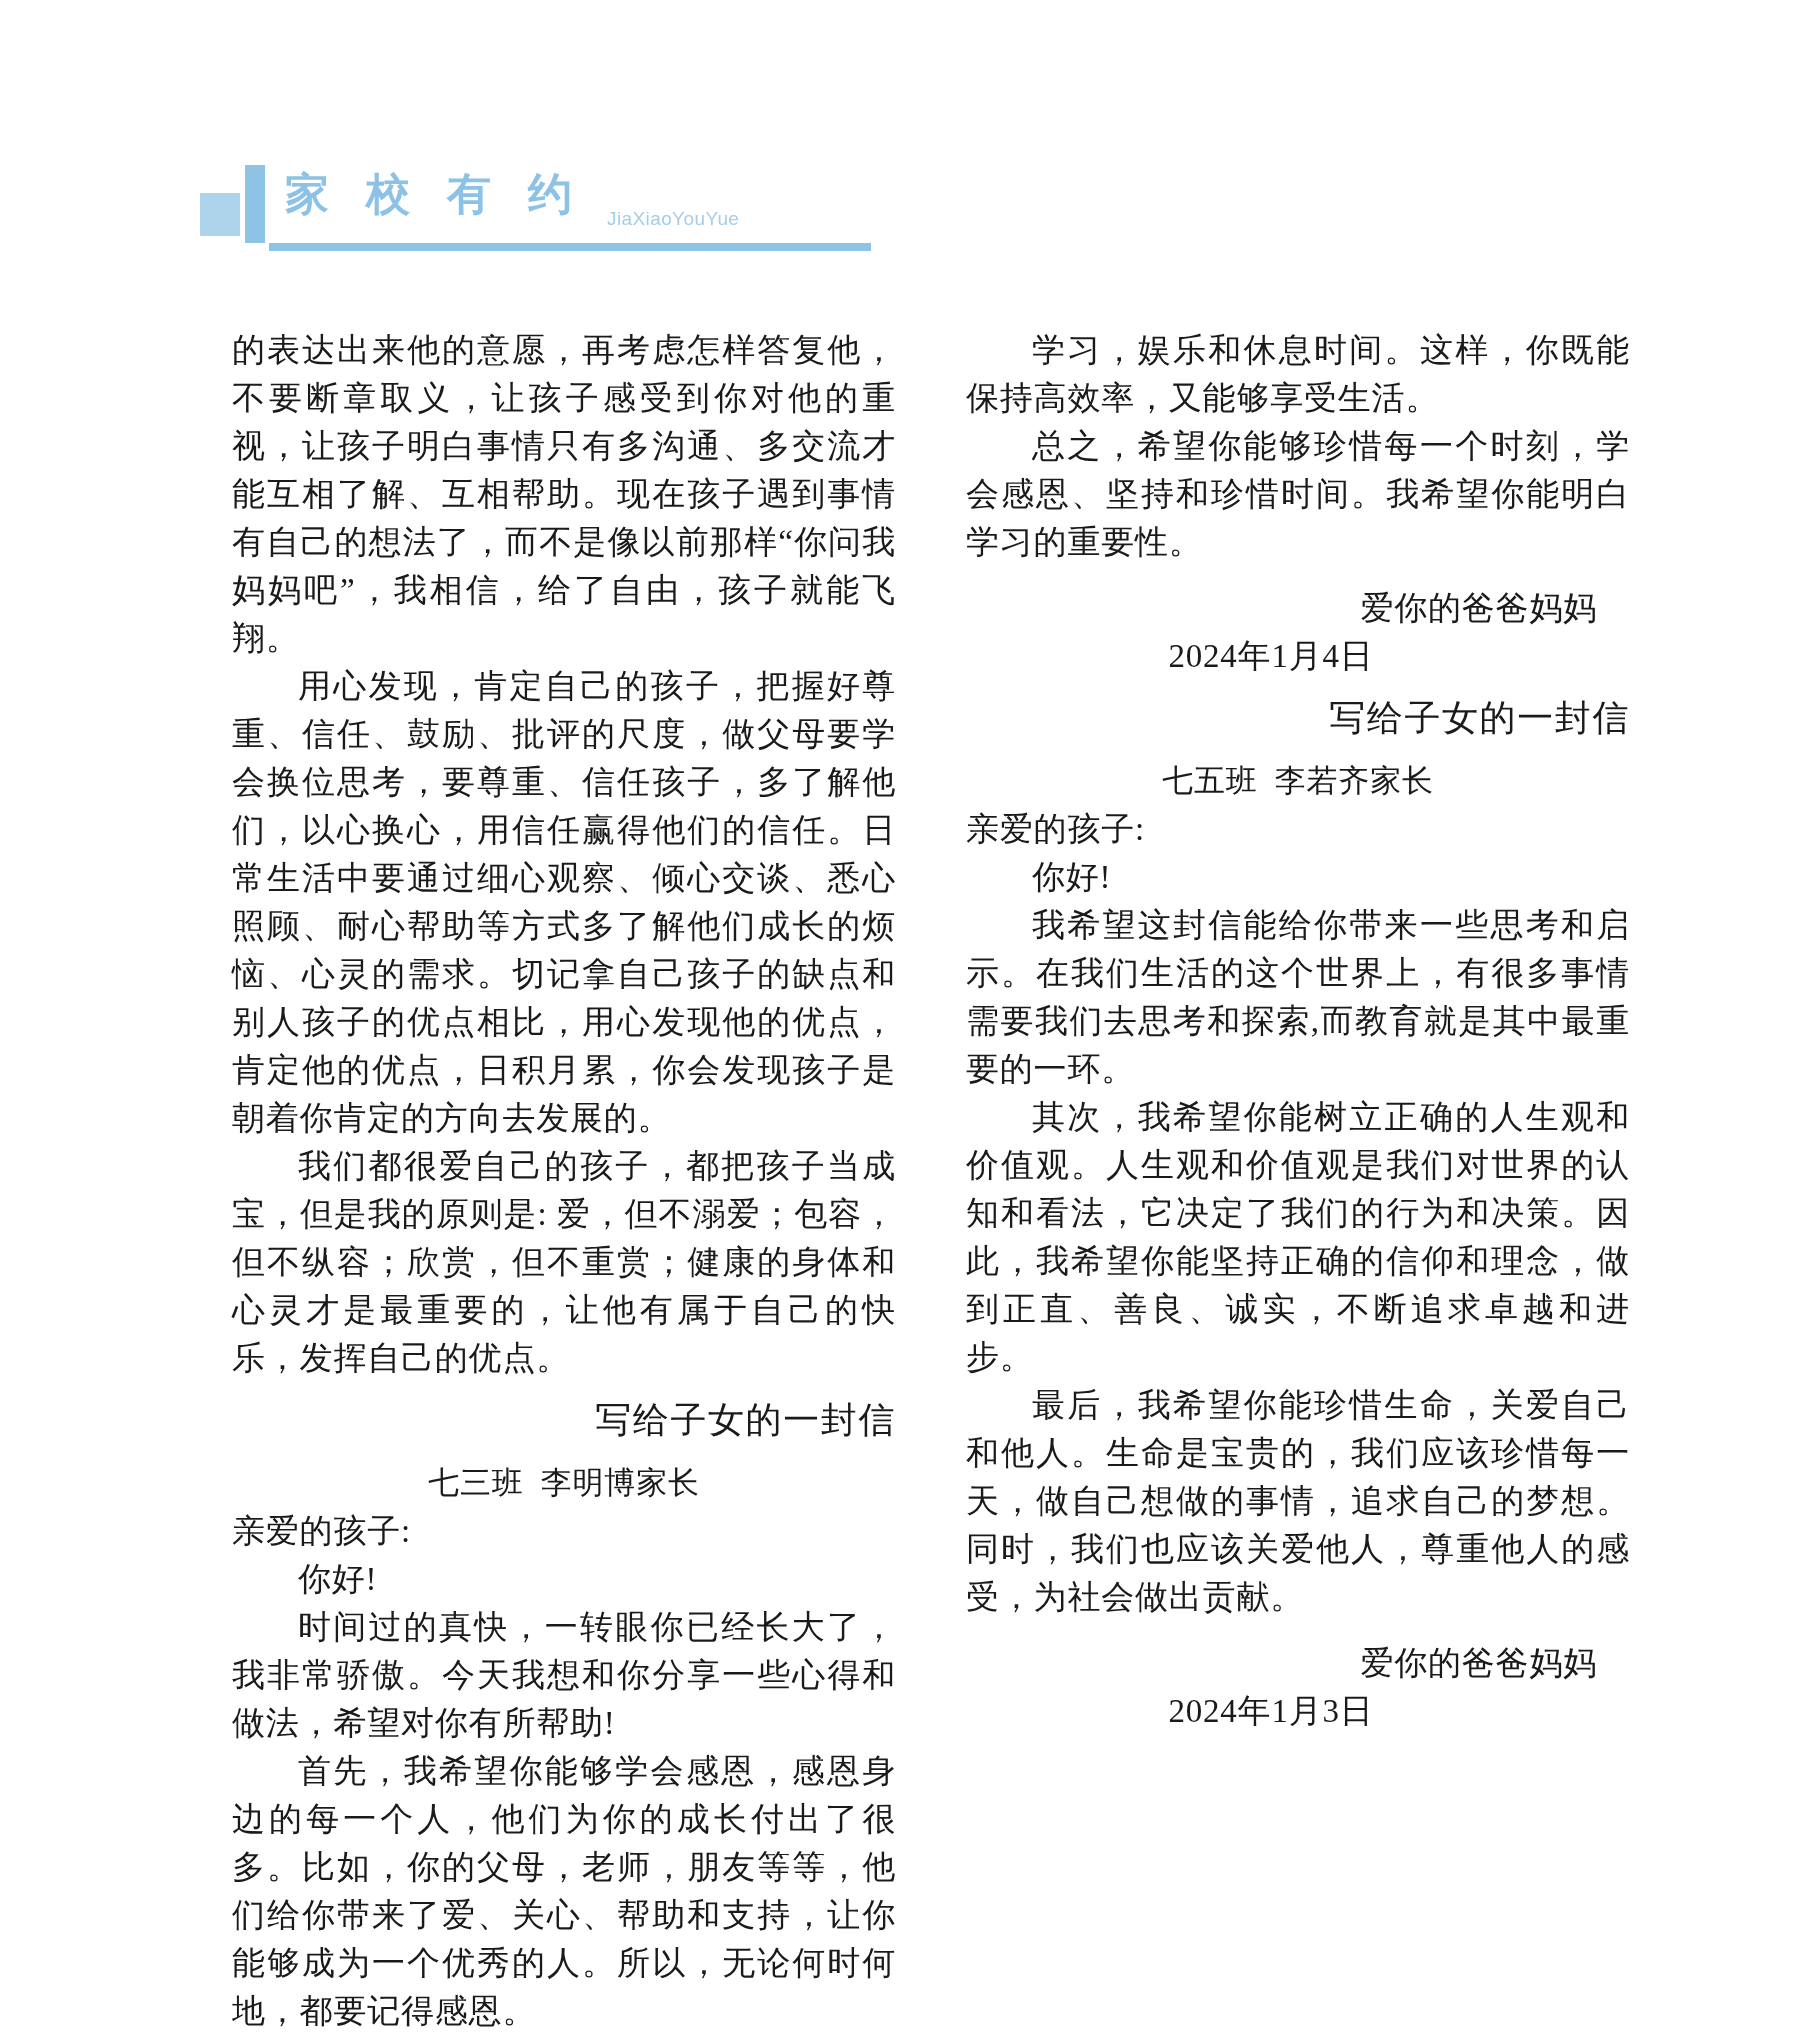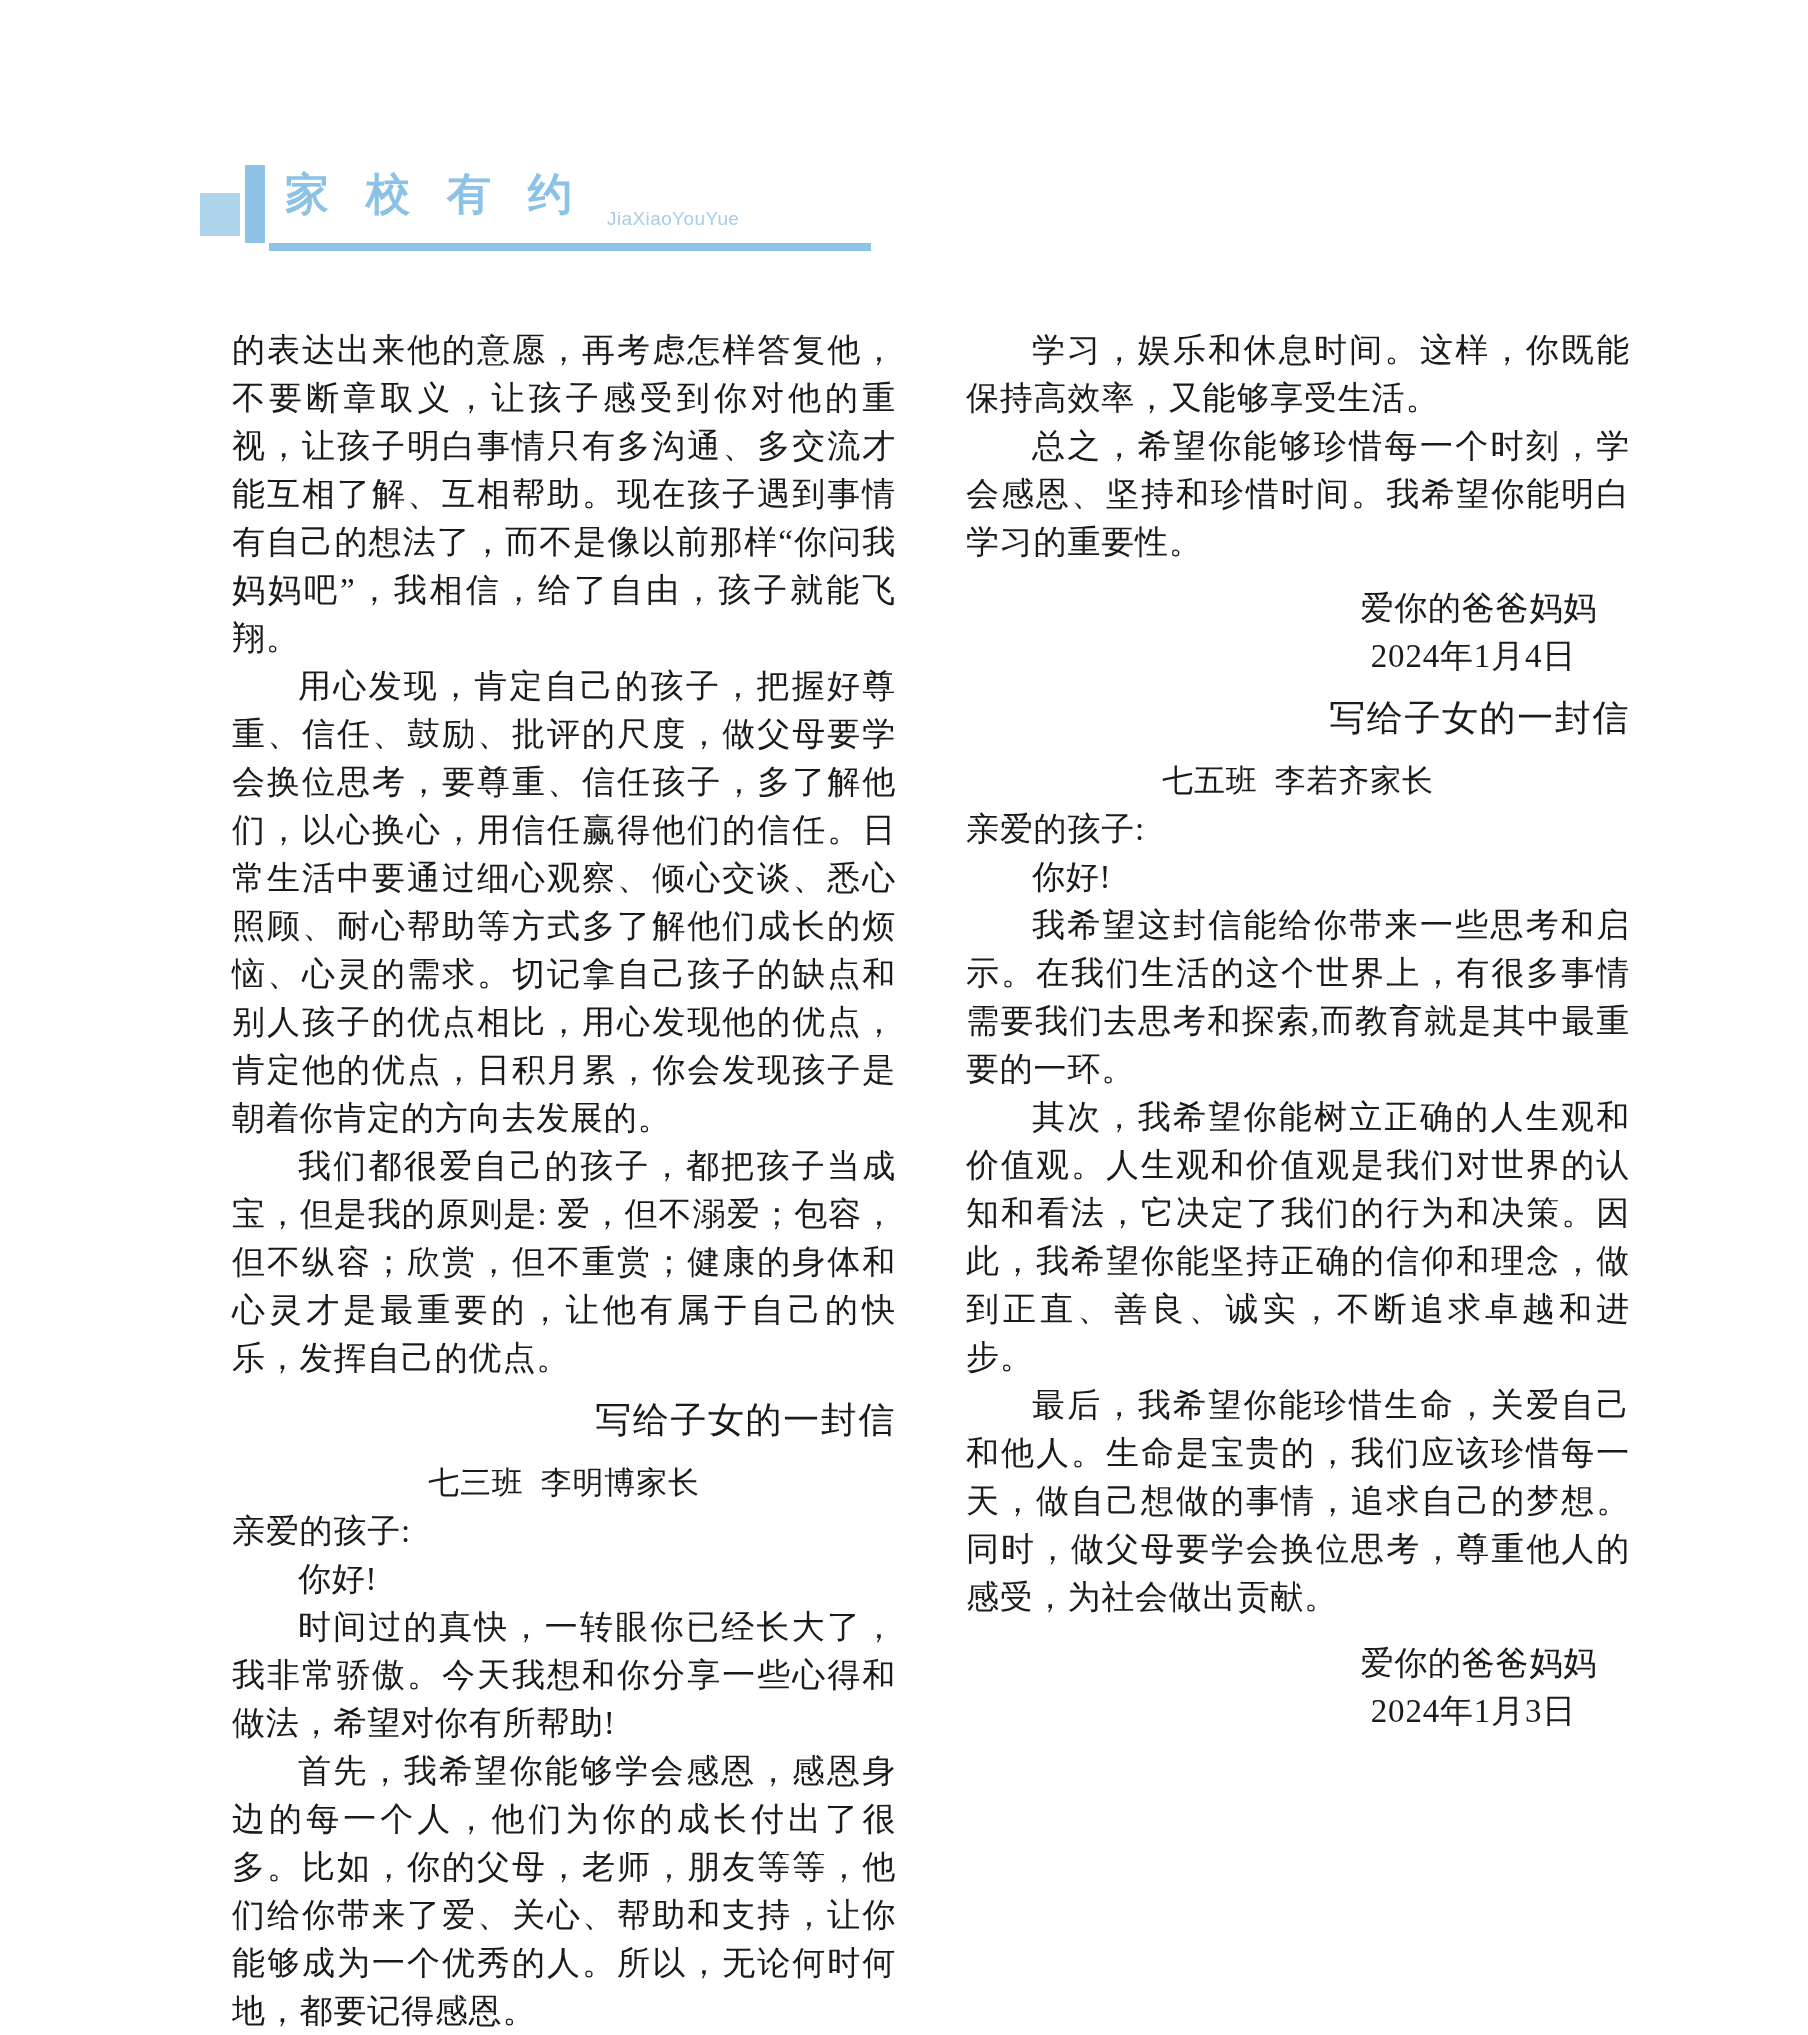--- a/index.html
+++ b/index.html
@@ -52,21 +52,21 @@
     font-size:36px;letter-spacing:1.6px;line-height:77px;
     font-weight:400;margin:32px 0 7.3px;
   }
   .byline{
     text-align:center;text-indent:0;
     font-size:31px;line-height:48px;
     margin:0 0 23.6px;white-space:pre;
   }
   .sig-block{margin-top:18px;}
   .sig-name{text-align:right;text-indent:0;padding-right:33px;}
-  .sig-date{text-align:right;text-indent:0;padding-right:54px;}
+  .sig-date{text-align:center;text-indent:0;padding-right:54px;}
 </style>
 </head>
 <body>
 
 <div class="page">
 
   <div class="logo-square-light"></div>
   <div class="logo-bar-vert"></div>
   <div class="masthead-title">家校有约</div>
   <div class="masthead-pinyin">JiaXiaoYouYue</div>
@@ -96,21 +96,21 @@
       <p class="sig-date">2024年1月4日</p>
     </div>
 
     <p class="letter-heading">写给子女的一封信</p>
     <p class="byline">七五班  李若齐家长</p>
 
     <p class="no-indent">亲爱的孩子:</p>
     <p class="body-para">你好!</p>
     <p class="body-para">我希望这封信能给你带来一些思考和启示。在我们生活的这个世界上，有很多事情需要我们去思考和探索,而教育就是其中最重要的一环。</p>
     <p class="body-para">其次，我希望你能树立正确的人生观和价值观。人生观和价值观是我们对世界的认知和看法，它决定了我们的行为和决策。因此，我希望你能坚持正确的信仰和理念，做到正直、善良、诚实，不断追求卓越和进步。</p>
-    <p class="body-para">最后，我希望你能珍惜生命，关爱自己和他人。生命是宝贵的，我们应该珍惜每一天，做自己想做的事情，追求自己的梦想。同时，做父母要学会换位思考，尊重他人的感受，为社会做出贡献。</p>
+    <p class="body-para">最后，我希望你能珍惜生命，关爱自己和他人。生命是宝贵的，我们应该珍惜每一天，做自己想做的事情，追求自己的梦想。同时，我们也应该关爱他人，尊重他人的感受，为社会做出贡献。</p>
 
     <div class="sig-block">
       <p class="sig-name">爱你的爸爸妈妈</p>
       <p class="sig-date">2024年1月3日</p>
     </div>
 
   </div>
 
 </div>
 

